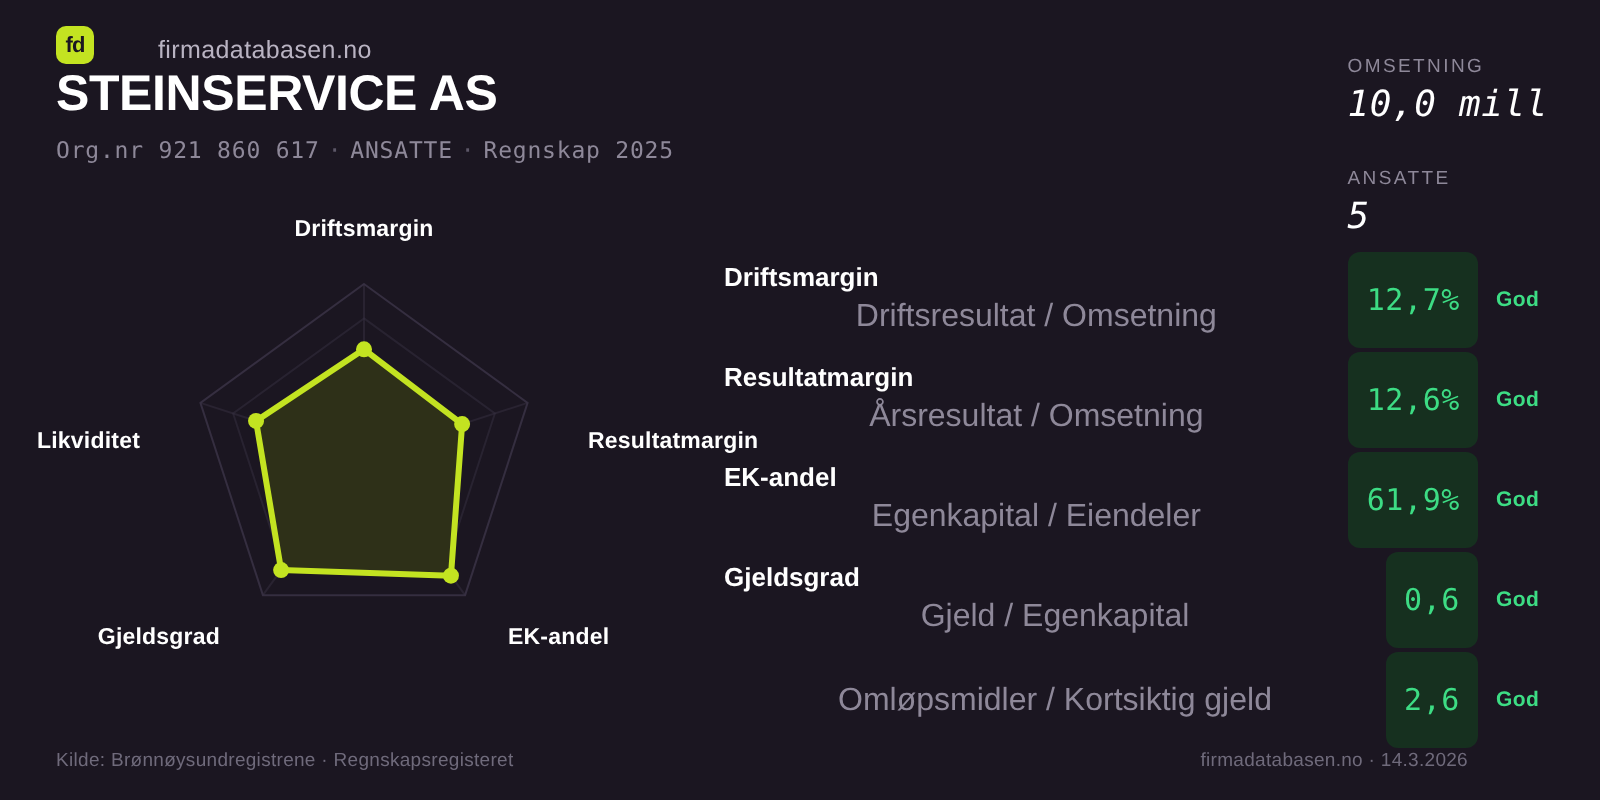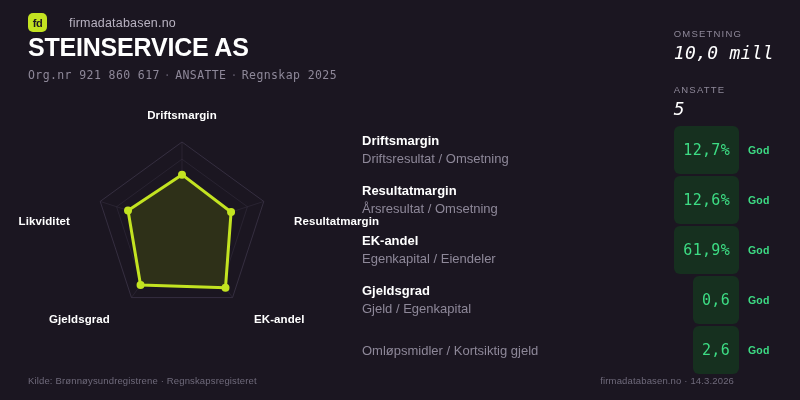--- a/index.html
+++ b/index.html
@@ -8,21 +8,21 @@
     background:#1b1621;
     font-family:"Liberation Sans", sans-serif;
     color:#ffffff;
     overflow:hidden;
     position:relative;
   }
   .page { position:relative; width:800px; height:400px; }
 
   
   .header { position:absolute; left:0; top:0; width:800px; height:88px; }
-  .brand { position:absolute; left:28px; top:13px; display:flex; align-items:center; gap:6px; }
+  .brand { position:absolute; left:28px; top:13px; display:flex; align-items:flex-end; gap:16px; }
   .brand-mark {
     width:19px; height:19px; border-radius:5px; background:#c3e321;
     display:flex; align-items:center; justify-content:center;
     font-size:11px; font-weight:bold; color:#1b1621;
     font-family:"Liberation Sans", sans-serif; letter-spacing:-0.5px;
   }
   .brand-name { font-size:12.5px; color:#b9b3c2; letter-spacing:0.2px;margin-left:16px; }
 
   .company-name {
     position:absolute; left:28px; top:34px;
@@ -56,21 +56,21 @@
     white-space:nowrap; letter-spacing:0.1px;
   }
 
   
   .metrics { position:absolute; left:362px; top:130px; width:420px; }
   .metric-row {
     display:flex; align-items:center; height:40px; margin-bottom:10px;
   }
   .metric-text { flex:1 1 auto; min-width:0; }
   .metric-name { font-size:13px; font-weight:bold; color:#ffffff; line-height:1.25; }
-  .metric-formula { font-size:13px; color:#8e8899; line-height:1.35; margin-top:1px; }
+  .metric-formula { font-size:16px; color:#8e8899; line-height:1.35; margin-top:1px;text-align:center; }
   .metric-value {
     font-family:"DejaVu Sans Mono", monospace;
     font-size:15px; color:#3ddc84;
     background:#16301f; border-radius:6px;
     padding:15px 9px; text-align:right; letter-spacing:0.3px;
     margin-right:9px;
   }
   .metric-rating {
     font-size:10.5px; font-weight:bold; color:#3ddc84; width:34px;
     letter-spacing:0.2px;

